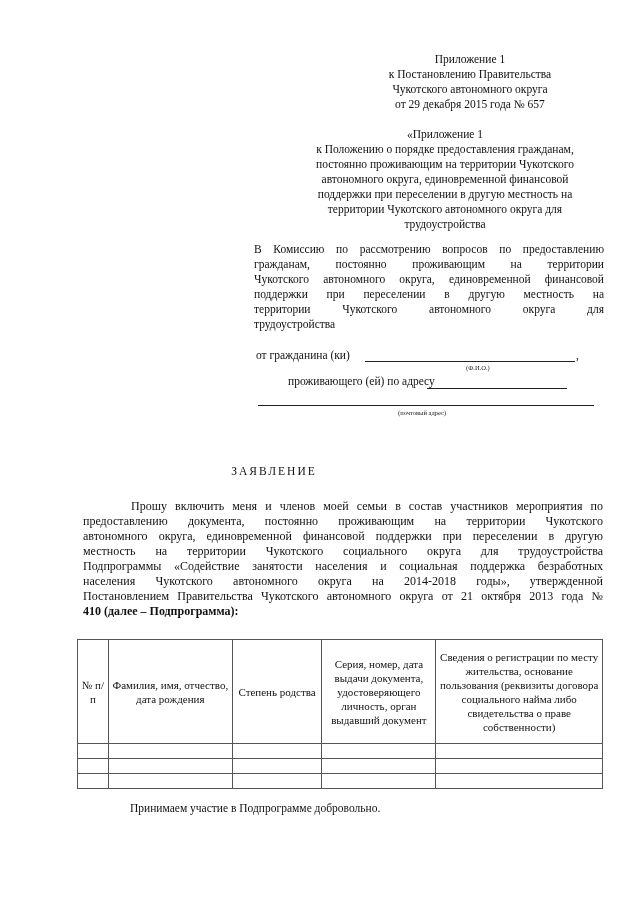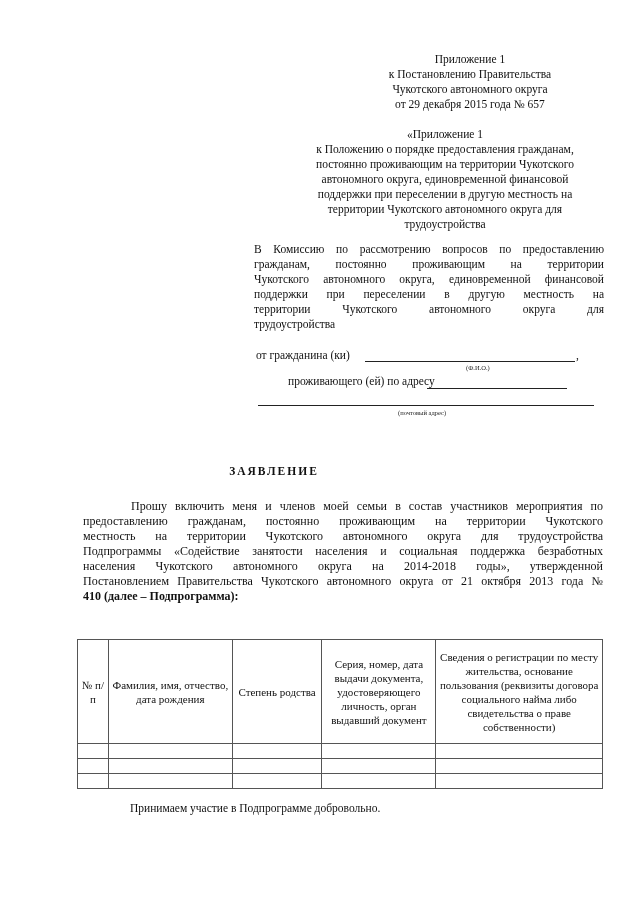--- a/index.html
+++ b/index.html
@@ -7,21 +7,21 @@
          font-family: "Liberation Serif", "DejaVu Serif", serif; color: #111; }
   .abs { position: absolute; }
   .center-block { text-align: center; font-size: 11.5px; line-height: 15px; }
   #approval { left: 320px; top: 52px; width: 300px; font-family: Liberation Serif, serif; }
   #annex { left: 270px; top: 127px; width: 350px; }
   #addressee { left: 254px; top: 242px; width: 350px; font-size: 11.5px; line-height: 15px; text-align: justify; text-align-last: left; }
   #addressee .jl { text-align: justify; text-align-last: justify; display: block; }
   .field-line { position: absolute; font-size: 11.5px; line-height: 15px; white-space: nowrap; }
   .uline { position: absolute; border-bottom: 1px solid #222; height: 0; }
   .hint { position: absolute; font-size: 6.5px; line-height: 8px; color: #222; }
-  #title { left: 0; width: 548px; top: 465px; text-align: center; font-weight: bold; font-size: 11.5px; letter-spacing: 2px; }
+  #title { left: 0; width: 548px; top: 465px; text-align: center; font-weight: normal; font-size: 11.5px; letter-spacing: 2px; }
   #body-text { left: 83px; top: 499px; width: 520px; font-size: 12px; line-height: 15px; }
   #body-text .jl { display: block; text-align: justify; text-align-last: justify; }
   #body-text .ll { display: block; text-align: left; font-weight: bold; }
   #body-text .indent { text-indent: 48px; }
   table#family { position: absolute; left: 77px; top: 639px; width: 526px; border-collapse: collapse; font-size: 11px; line-height: 14px; }
   table#family td, table#family th { border: 1px solid #555; padding: 0 2px; text-align: center; font-weight: normal; vertical-align: middle; }
   table#family th { height: 103px; }
   table#family td { height: 14px; }
   #closing { left: 130px; top: 801px; font-size: 11.5px; line-height: 15px; }
 </style>
@@ -64,22 +64,23 @@
   <div class="uline" style="left:427px; top:388px; width:140px;"></div>
 
   <div class="uline" style="left:258px; top:405px; width:336px;"></div>
   <span class="hint" style="left:398px; top:409px;">(почтовый адрес)</span>
 </div>
 
 <div id="title" class="abs">ЗАЯВЛЕНИЕ</div>
 
 <div id="body-text" class="abs">
   <span class="jl indent">Прошу включить меня и членов моей семьи в состав участников мероприятия по</span>
-  <span class="jl">предоставлению гражданам, постоянно проживающим на территории Чукотского</span>
-  <span class="jl">местность на территории Чукотского автономного округа для трудоустройства</span>
+  <span class="jl">предоставлению документа, постоянно проживающим на территории Чукотского</span>
+  <span class="jl">автономного округа, единовременной финансовой поддержки при переселении в другую</span>
+  <span class="jl">местность на территории Чукотского социального округа для трудоустройства</span>
   <span class="jl">Подпрограммы «Содействие занятости населения и социальная поддержка безработных</span>
   <span class="jl">населения Чукотского автономного округа на 2014-2018 годы», утвержденной</span>
   <span class="jl">Постановлением Правительства Чукотского автономного округа от 21 октября 2013 года №</span>
   <span class="ll">410 (далее – Подпрограмма):</span>
 </div>
 
 <table id="family">
   <colgroup>
     <col style="width:31px">
     <col style="width:124px">

